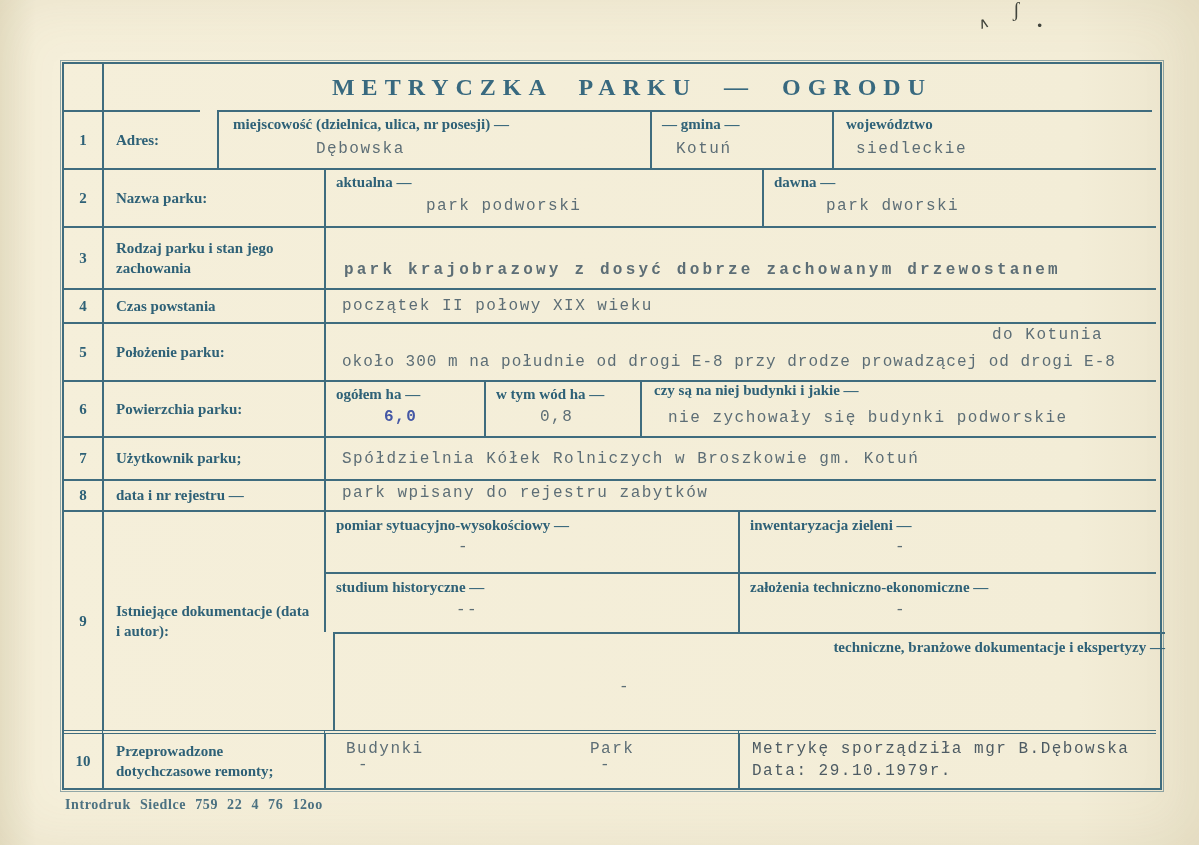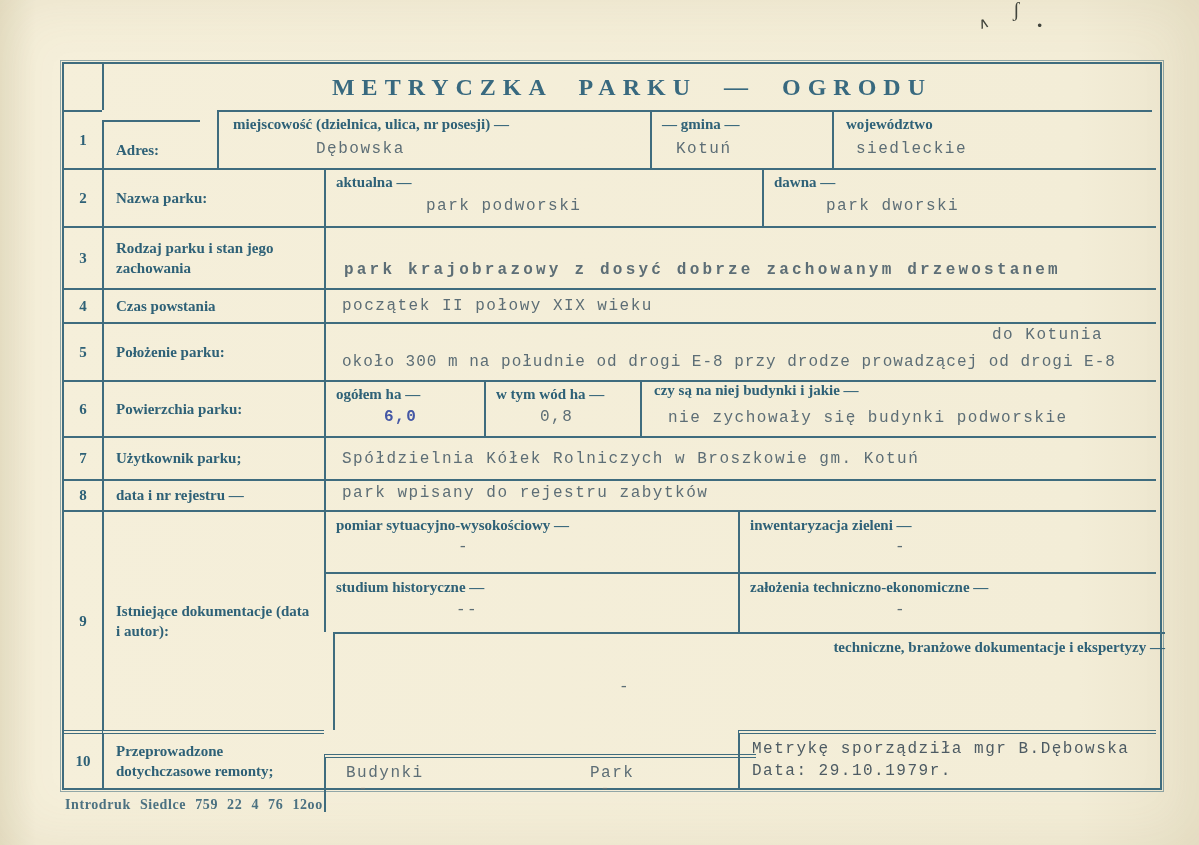--- a/index.html
+++ b/index.html
@@ -56,21 +56,21 @@
   <span class="mark" style="left:978px;top:14px;font-size:15px;transform:rotate(-18deg);">∧</span>
   <span class="mark" style="left:1013px;top:-2px;font-size:20px;">ʃ</span>
   <span class="mark" style="left:1036px;top:12px;font-size:22px;font-weight:bold;">·</span>
 
   <div class="form">
 
     <div class="cell" style="left:0;top:0;width:38px;height:46px;"></div>
     <div class="cell title bl" style="left:38px;top:0;width:1058px;height:46px;">METRYCZKA  PARKU  —  OGRODU</div>
 
     <div class="cell num bt" style="left:0;top:46px;width:38px;height:58px;">1</div>
-    <div class="cell lab bt bl" style="left:38px;top:56px;width:98px;height:58px;">Adres:</div>
+    <div class="cell lab bt bl" style="left:38px;top:46px;width:98px;height:58px;">Adres:</div>
     <div class="cell bt bl" style="left:153px;top:46px;width:433px;height:58px;">
       <div class="hdr" style="padding:4px 0 0 14px;">miejscowość (dzielnica, ulica, nr posesji) —</div>
       <span class="typed" style="left:97px;top:28px;">Dębowska</span>
     </div>
     <div class="cell bt bl" style="left:586px;top:46px;width:182px;height:58px;">
       <div class="hdr" style="padding:4px 0 0 10px;">— gmina —</div>
       <span class="typed" style="left:24px;top:28px;">Kotuń</span>
     </div>
     <div class="cell bt bl" style="left:768px;top:46px;width:320px;height:58px;">
       <div class="hdr" style="padding:4px 0 0 12px;">województwo</div>
@@ -152,21 +152,21 @@
       <div class="hdr" style="padding:5px 0 0 10px;">założenia techniczno-ekonomiczne —</div>
       <span class="typed" style="left:155px;top:27px;">-</span>
     </div>
     <div class="cell bt bl" style="left:269px;top:568px;width:832px;height:98px;text-align:right;">
       <div class="hdr" style="padding:5px 0 0 10px;">techniczne, branżowe dokumentacje i ekspertyzy —</div>
       <span class="typed" style="left:284px;top:44px;">-</span>
     </div>
 
     <div class="cell num btd" style="left:0;top:666px;width:38px;height:58px;">10</div>
     <div class="cell lab btd bl" style="left:38px;top:666px;width:222px;height:58px;">Przeprowadzone dotychczasowe remonty;</div>
-    <div class="cell btd bl" style="left:260px;top:690px;width:432px;height:58px;">
+    <div class="cell btd bl" style="left:260px;top:666px;width:432px;height:58px;">
       <span class="typed" style="left:20px;top:6px;">Budynki</span>
       <span class="typed" style="left:32px;top:22px;">-</span>
       <span class="typed" style="left:264px;top:6px;">Park</span>
       <span class="typed" style="left:274px;top:22px;">-</span>
     </div>
     <div class="cell btd bl" style="left:674px;top:666px;width:418px;height:58px;">
       <span class="typed" style="left:12px;top:6px;color:#4d5b63;">Metrykę sporządziła mgr B.Dębowska</span>
       <span class="typed" style="left:12px;top:28px;color:#4d5b63;">Data: 29.10.1979r.</span>
     </div>
 

